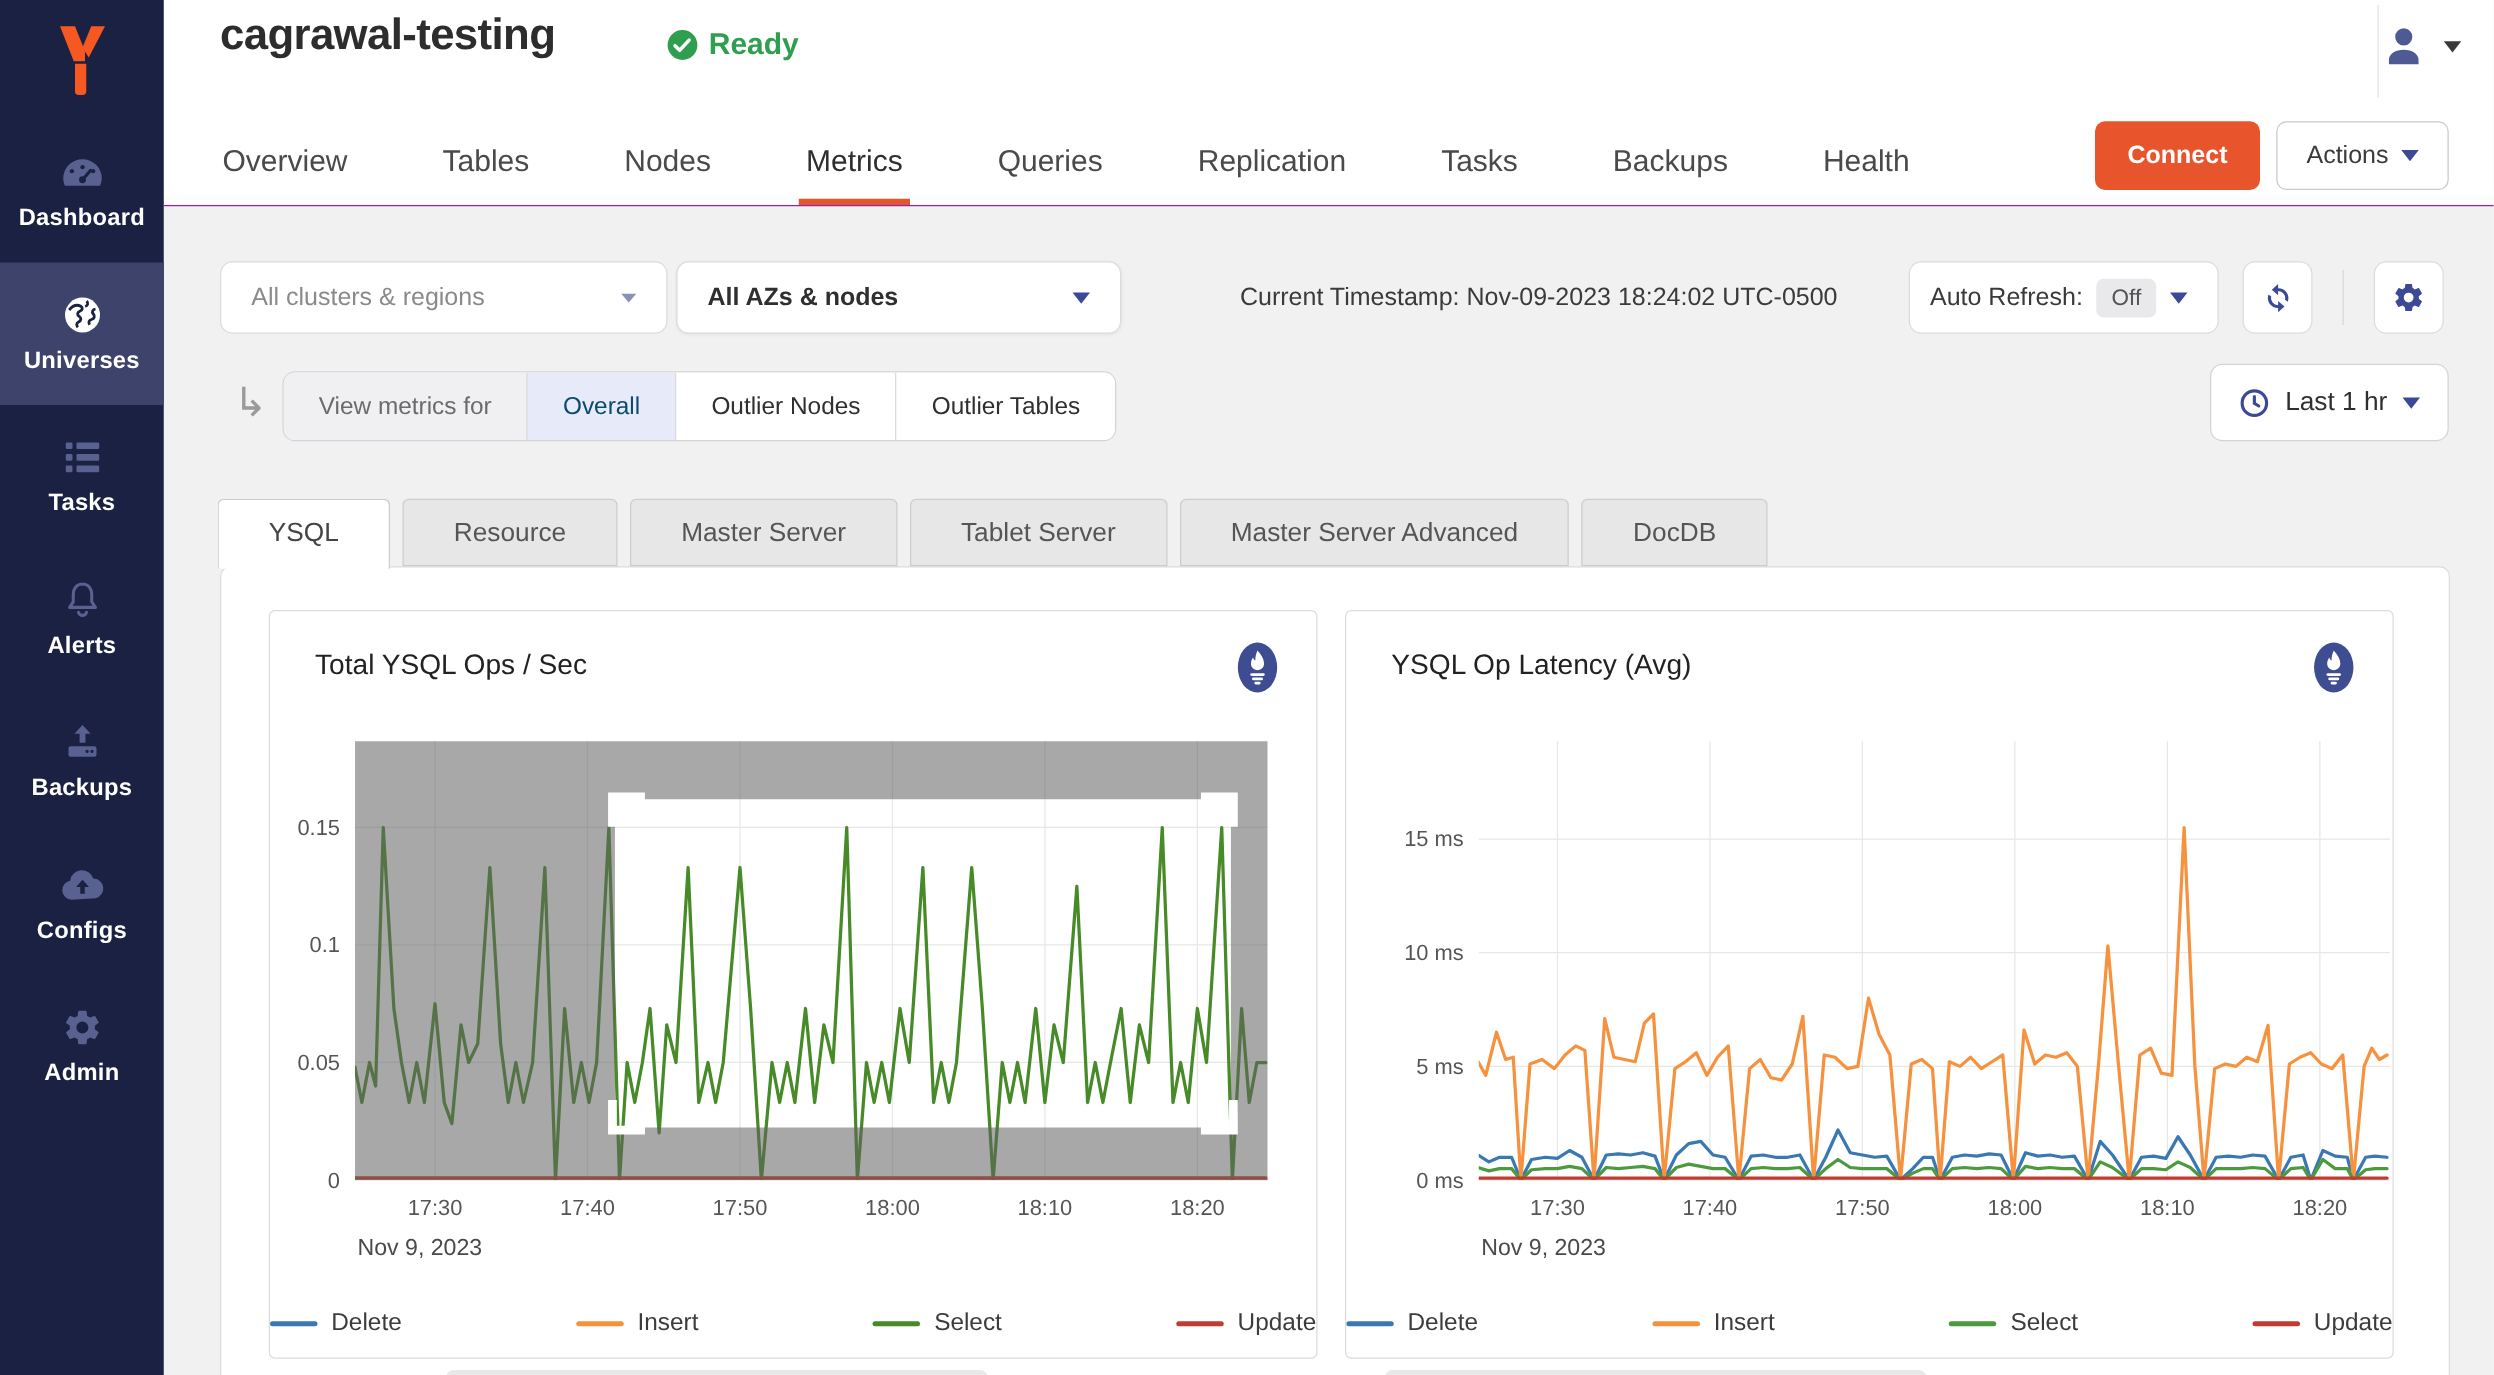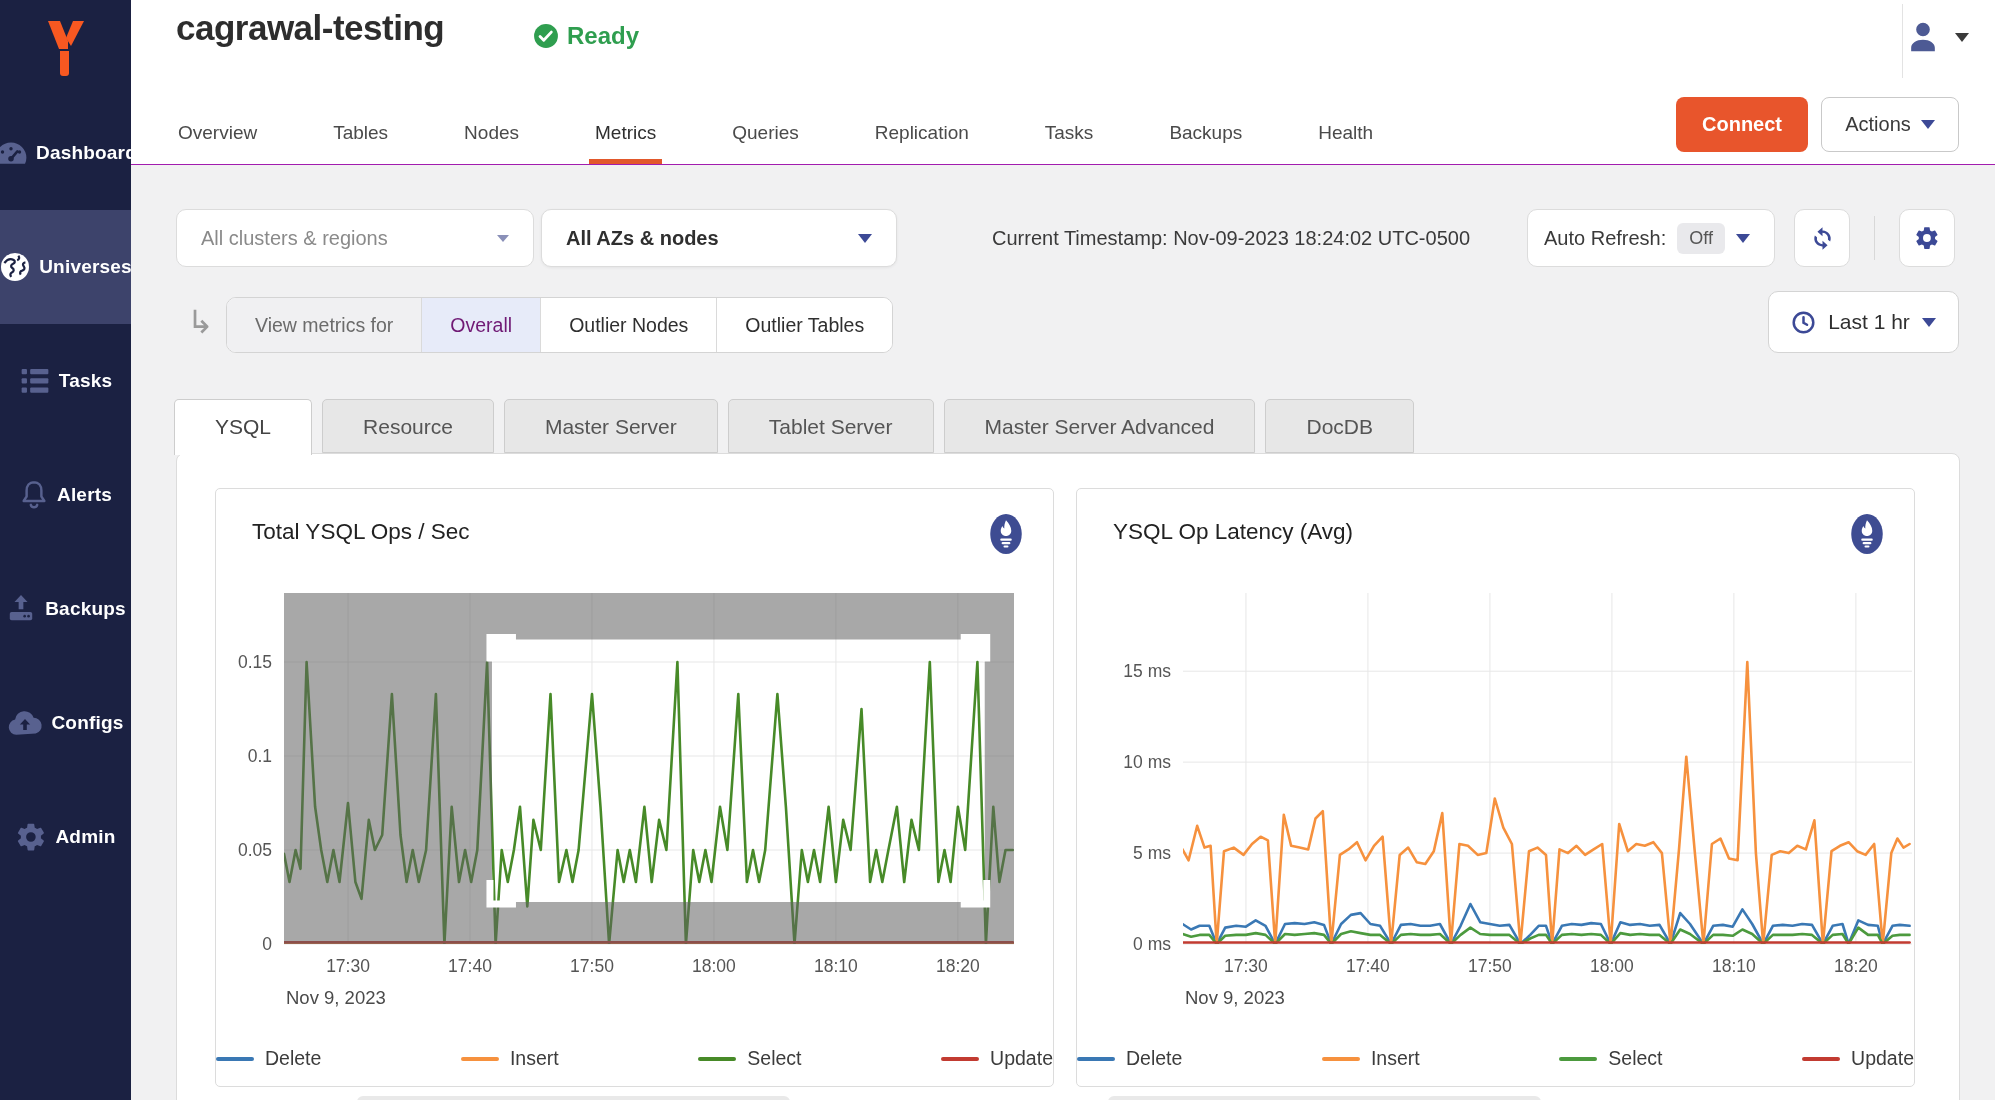--- a/index.html
+++ b/index.html
@@ -2,37 +2,37 @@
 <html><head>
 <meta charset="utf-8">
 <style>
   *{box-sizing:border-box;margin:0;padding:0}
   html,body{width:1995px;height:1100px}
   body{position:relative;font-family:"Liberation Sans",sans-serif;background:#f1f1f2;overflow:hidden}
 
   
   .sidebar{position:absolute;left:0;top:0;width:131px;height:1100px;background:#1b2142;z-index:20}
   .logo{height:96px;display:flex;align-items:center;justify-content:center;cursor:pointer}
-  .nav-item{height:114px;display:flex;align-items:center;justify-content:center;gap:8px;cursor:pointer}
+  .nav-item{height:114px;display:flex;flex-direction:column;align-items:center;justify-content:center;gap:8px;cursor:pointer}
   .nav-item .nav-icon{color:#58618f;height:36px;display:flex;align-items:center}
   .nav-item.active{background:#3d436b}
   .nav-item.active .nav-icon{color:#fff}
   .nav-label{font-size:19px;font-weight:700;color:#fff;letter-spacing:.2px}
 
   
   .header{position:absolute;left:131px;top:0;right:0;height:165px;background:#fff;border-bottom:1px solid #a21caf;z-index:10}
   .page-title{position:absolute;left:45px;top:8px;font-size:35px;font-weight:700;color:#2d2d2d;letter-spacing:-.5px}
   .ready{position:absolute;left:402px;top:22px;display:flex;gap:8px;align-items:center;font-size:24px;font-weight:700;color:#2f9e4f}
   .user-divider{position:absolute;right:92px;top:4px;height:74px;width:1px;background:#e3e3e3}
   .user{position:absolute;right:26px;top:16px;display:flex;align-items:center;gap:12px;cursor:pointer}
   .caret{width:0;height:0;border-left:7px solid transparent;border-right:7px solid transparent;border-top:9px solid #3c4996}
   .caret.dark{border-top-color:#3a3a3a}
   .caret.small{border-left-width:6px;border-right-width:6px;border-top-width:7px;border-top-color:#8a90b8}
   .tabs{position:absolute;left:45px;bottom:0;display:flex;gap:72px}
-  .tab{font-size:19px;color:#4a4a4a;padding:20px 2px;position:relative;cursor:pointer}
+  .tab{font-size:24px;color:#4a4a4a;padding:20px 2px;position:relative;cursor:pointer}
   .tab.active{color:#2f2f2f}
   .tab.active::after{content:"";position:absolute;left:-4px;right:-4px;bottom:0;height:5px;background:#e2582b}
   .btn-connect{position:absolute;right:187px;top:97px;width:132px;height:55px;background:#e8552c;color:#fff;font-size:20px;font-weight:700;border:none;border-radius:8px;font-family:inherit;cursor:pointer}
   .btn-actions{position:absolute;right:36px;top:97px;width:138px;height:55px;background:#fff;color:#3a3a3a;font-size:20px;border:1px solid #c9c9c9;border-radius:8px;font-family:Liberation Sans, sans-serif;display:flex;align-items:center;justify-content:center;gap:10px;cursor:pointer}
 
   
   .content{position:absolute;left:131px;top:165px;right:0;bottom:0;background:#f1f1f2;overflow:hidden}
   .sel{position:absolute;height:58px;background:#fff;border:1px solid #dcdcdc;border-radius:10px;display:flex;align-items:center;justify-content:space-between;padding:0 24px;font-size:20px;cursor:pointer}
   #sel-cluster{left:45px;top:44px;width:358px;color:#8a8a8a}
   #sel-az{left:410px;top:44px;width:356px;color:#2f2f2f;font-weight:600;box-shadow:0 1px 3px rgba(0,0,0,.06)}
@@ -41,21 +41,21 @@
   .off-pill{background:#e9e9ec;border-radius:6px;padding:5px 12px;font-size:18px;color:#555}
   .icon-btn{position:absolute;width:56px;height:58px;background:#fff;border:1px solid #dcdcdc;border-radius:10px;display:flex;align-items:center;justify-content:center;color:#3c4996;cursor:pointer}
   #btn-refresh{left:1663px;top:44px}
   #btn-settings{left:1768px;top:44px}
   .v-div{position:absolute;left:1743px;top:51px;height:44px;width:1px;background:#d8d8d8}
   .return-arrow{position:absolute;left:56px;top:138px;font-size:32px;color:#9a9a9a}
   .seg-group{position:absolute;left:95px;top:132px;height:56px;display:flex;border:1px solid #d4d4d4;border-radius:10px;overflow:hidden;background:#fff}
   .seg{display:flex;align-items:center;padding:0 28px;font-size:19.5px;border-left:1px solid #dadada}
   .seg:first-child{border-left:none;background:#f0f0f2;color:#6b6b6b}
   .seg.option{background:#fff;color:#2f2f2f;cursor:pointer}
-  .seg.selected{background:#e7ebf9;color:#701a75}
+  .seg.selected{background:#e7ebf9;color:#0c4a6e}
   .range-btn{position:absolute;left:1637px;top:126px;width:191px;height:62px;background:#fff;border:1px solid #d4d4d4;border-radius:10px;display:flex;align-items:center;justify-content:center;gap:12px;font-size:21px;color:#2f2f2f;cursor:pointer}
 
   .mtabs{position:absolute;left:43px;top:234px;display:flex;gap:10px;z-index:3}
   .mtab{height:54px;line-height:54px;padding:0 40px;font-size:21px;color:#555;background:#e7e7e7;border:1px solid #cdcdcd;border-radius:5px 5px 0 0;cursor:pointer}
   .mtab.active{background:#fff;border-bottom:none;height:56px;margin-bottom:-2px;color:#444}
 
   .card{position:absolute;left:45px;top:288px;width:1784px;height:700px;background:#fff;border:1px solid #dcdcdc;border-radius:8px}
   .chart-panel{position:absolute;width:839px;height:599px;background:#fff;border:1px solid #dcdcdc;border-radius:5px;overflow:hidden}
   #panel-0{left:38px;top:34px}
   #panel-1{left:899px;top:34px}

